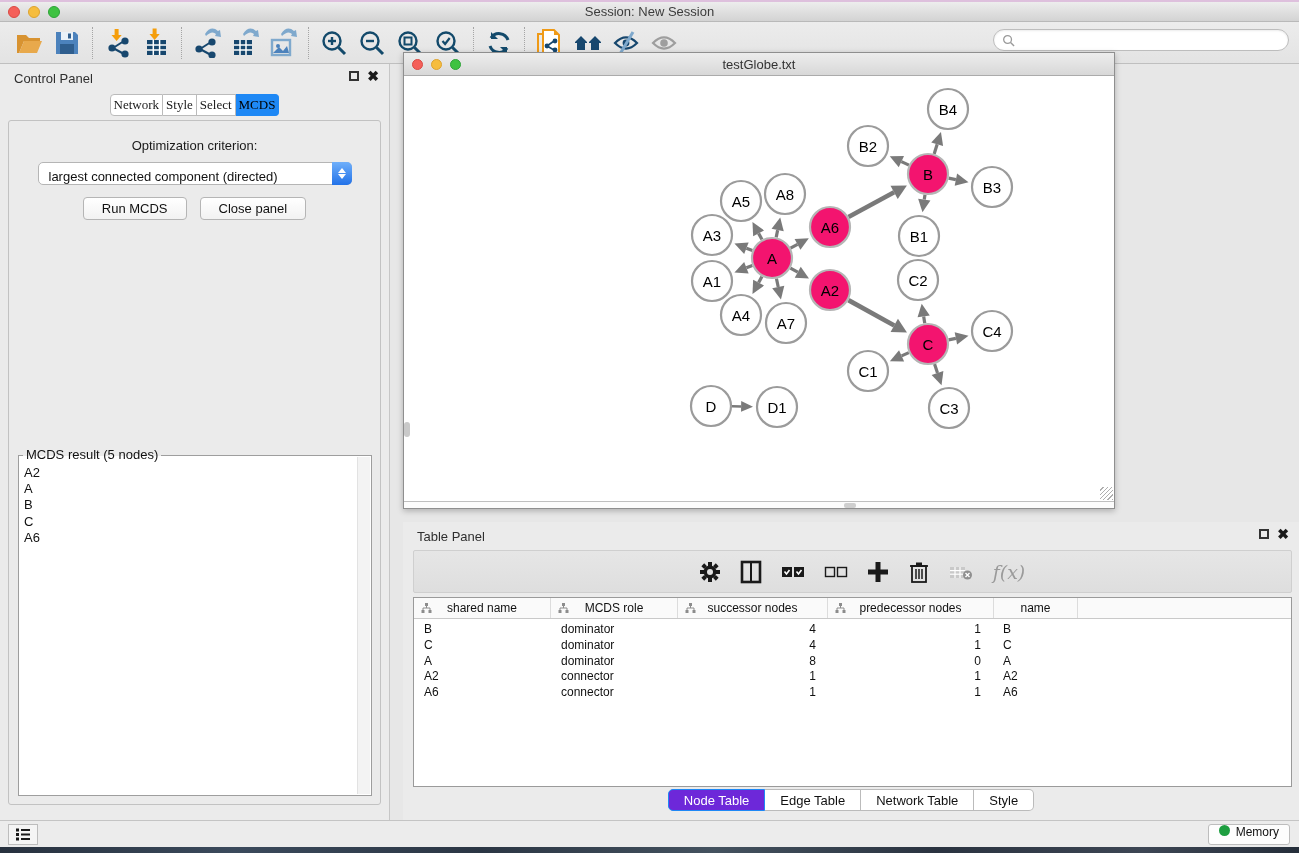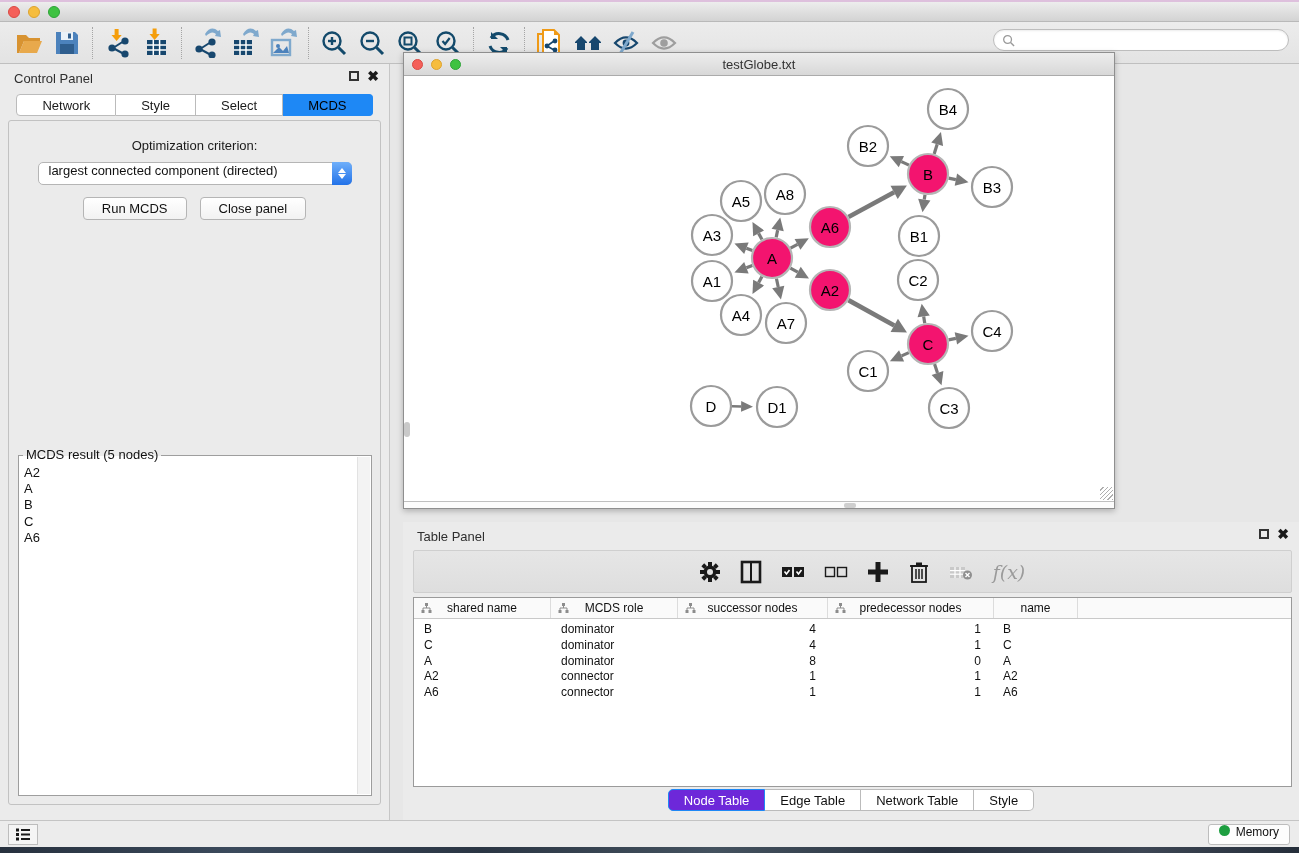--- a/index.html
+++ b/index.html
@@ -31,29 +31,29 @@
   
   .control-panel { position:absolute; left:0; top:64px; width:390px; height:756px;
     background:#EBEBEB; border-right:1px solid #C6C6C6; }
   .panel-head { position:relative; height:28px; display:flex; align-items:center; padding:0 14px; }
   .panel-title { font-size:13px; color:#2F2F2F; }
   .panel-head-icons { position:absolute; right:10px; top:7px; display:flex; gap:8px; align-items:center; }
   .float-ic { width:10px; height:10px; border:2px solid #333; }
   .close-ic { font-size:14px; font-weight:bold; color:#1A1A1A; line-height:10px; }
   .cp-tabs { display:flex; justify-content:center; margin-top:2px; }
   .cp-tab { font-size:13px; color:#1A1A1A; background:#fff; border:1px solid #BBB; border-left:none;
-    padding:3px 25px; height:22px; display:flex; align-items:center; }
+    padding:3px 3px; height:22px; display:flex; align-items:center;font-family:Liberation Serif, serif; }
   .cp-tab:first-child { border-left:1px solid #BBB; border-radius:4px 0 0 4px; }
   .cp-tab:last-child { border-radius:0 4px 4px 0; }
   .cp-tab.active { background:#1E88F5; border-color:#1E88F5; color:#000000; }
   .cp-pane { position:absolute; left:8px; right:8px; top:56px; bottom:15px;
     border:1px solid #C2C2C2; border-radius:3px; background:#EBEBEB; }
   .opt-label { margin-top:17px; text-align:center; font-size:13px; color:#1A1A1A; }
   .combo { position:relative; margin:9px auto 12px; width:314px; height:23px; background:#fff;
-    border:1px solid #B5B5B5; border-radius:5px; display:flex; align-items:flex-start; }
+    border:1px solid #B5B5B5; border-radius:5px; display:flex; align-items:flex-end; }
   .combo-text { flex:1; font-size:13px; color:#111; padding-left:10px; white-space:nowrap; overflow:hidden; }
   .combo-step { width:20px; height:23px; margin:-1px -1px -1px 0; border-radius:0 5px 5px 0;
     background:linear-gradient(#6FAFFA,#2272E8); display:flex; flex-direction:column;
     align-items:center; justify-content:center; gap:1px; }
   .chev { width:0; height:0; border-left:4px solid transparent; border-right:4px solid transparent; }
   .chev.up { border-bottom:5px solid #fff; }
   .chev.dn { border-top:5px solid #fff; }
   .cp-buttons { display:flex; justify-content:center; gap:13px; margin-top:12px; }
   .mac-btn { font-size:13px; color:#111; background:linear-gradient(#FFFFFF,#F2F2F2);
     border:1px solid #B5B5B5; border-radius:4px; height:23px; padding:0 18px; display:flex; align-items:center; }
@@ -120,20 +120,21 @@
 </style>
 </head>
 <body>
 
 <div class="app">
 
   <div class="titlebar">
     <span class="tl red"></span>
     <span class="tl yel"></span>
     <span class="tl grn"></span>
+    <div class="titlebar-title">Session: New Session</div>
   </div>
 
   <div class="toolbar">
     <div class="tb-btn">
       <svg width="30" height="30" viewBox="0 0 30 30">
           <path d="M3 7h9l3 3h11v3H10l-5 12H3z" fill="#D89331"></path>
           <path d="M10 13h18l-5 12H5z" fill="#E8A94C"></path>
         </svg>
     </div>
     <div class="tb-btn">

